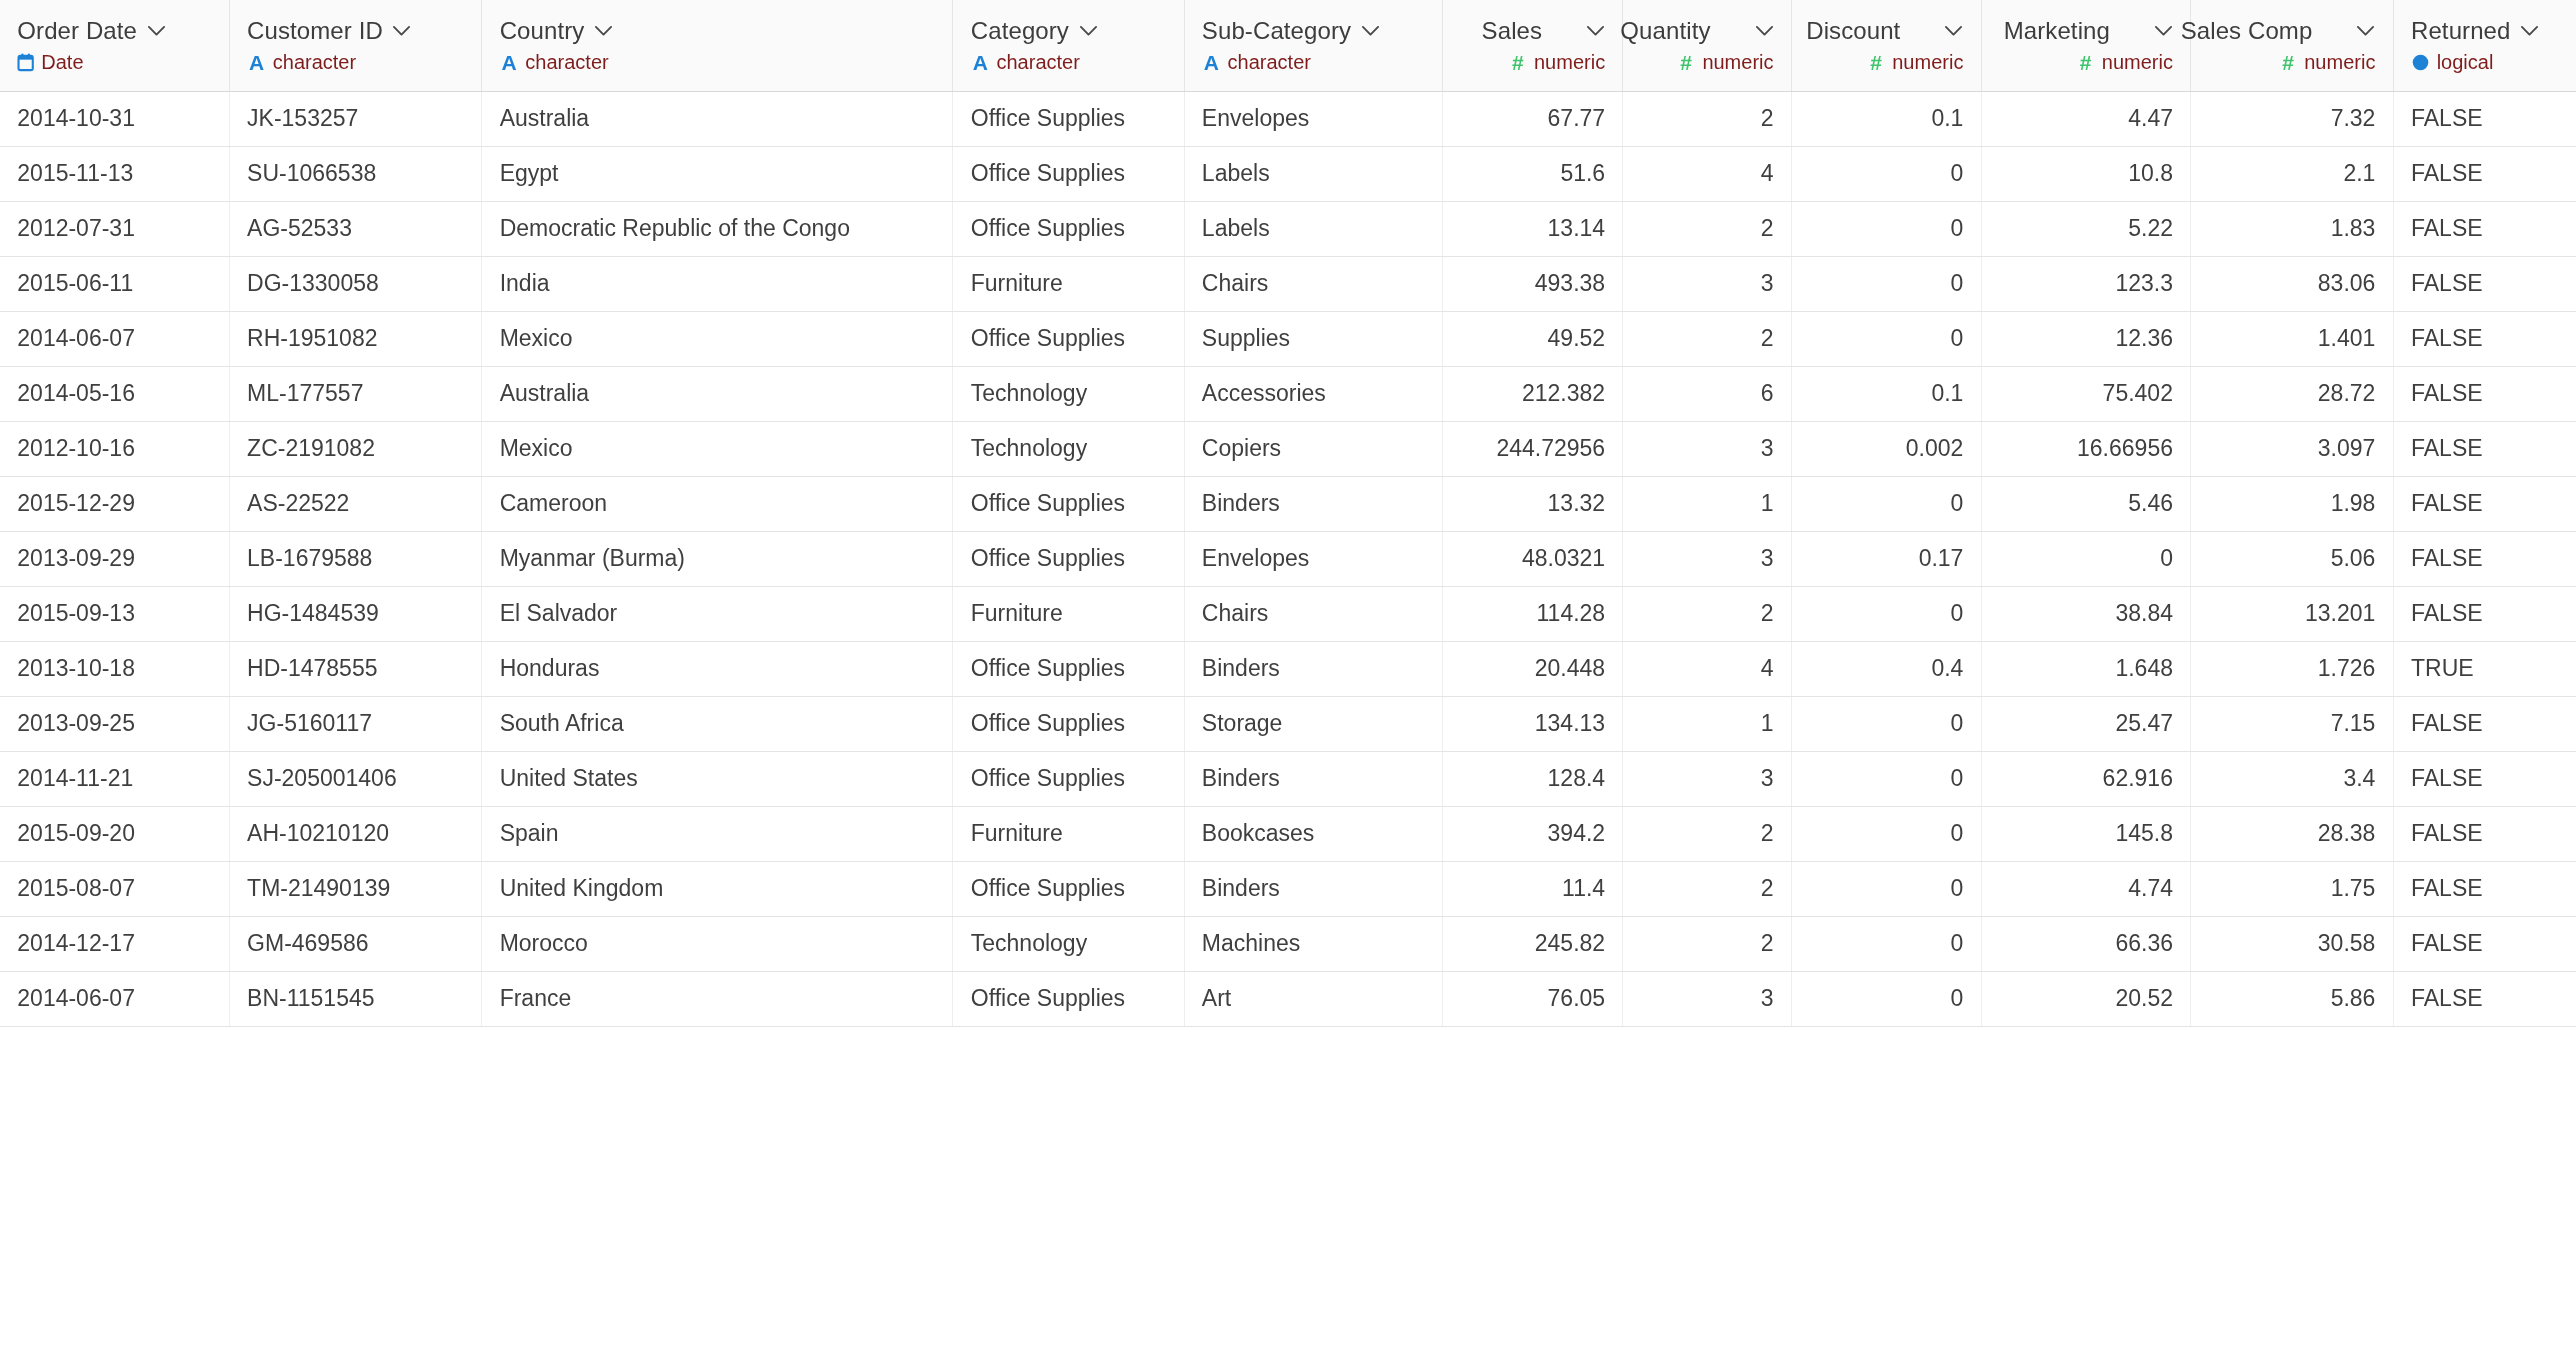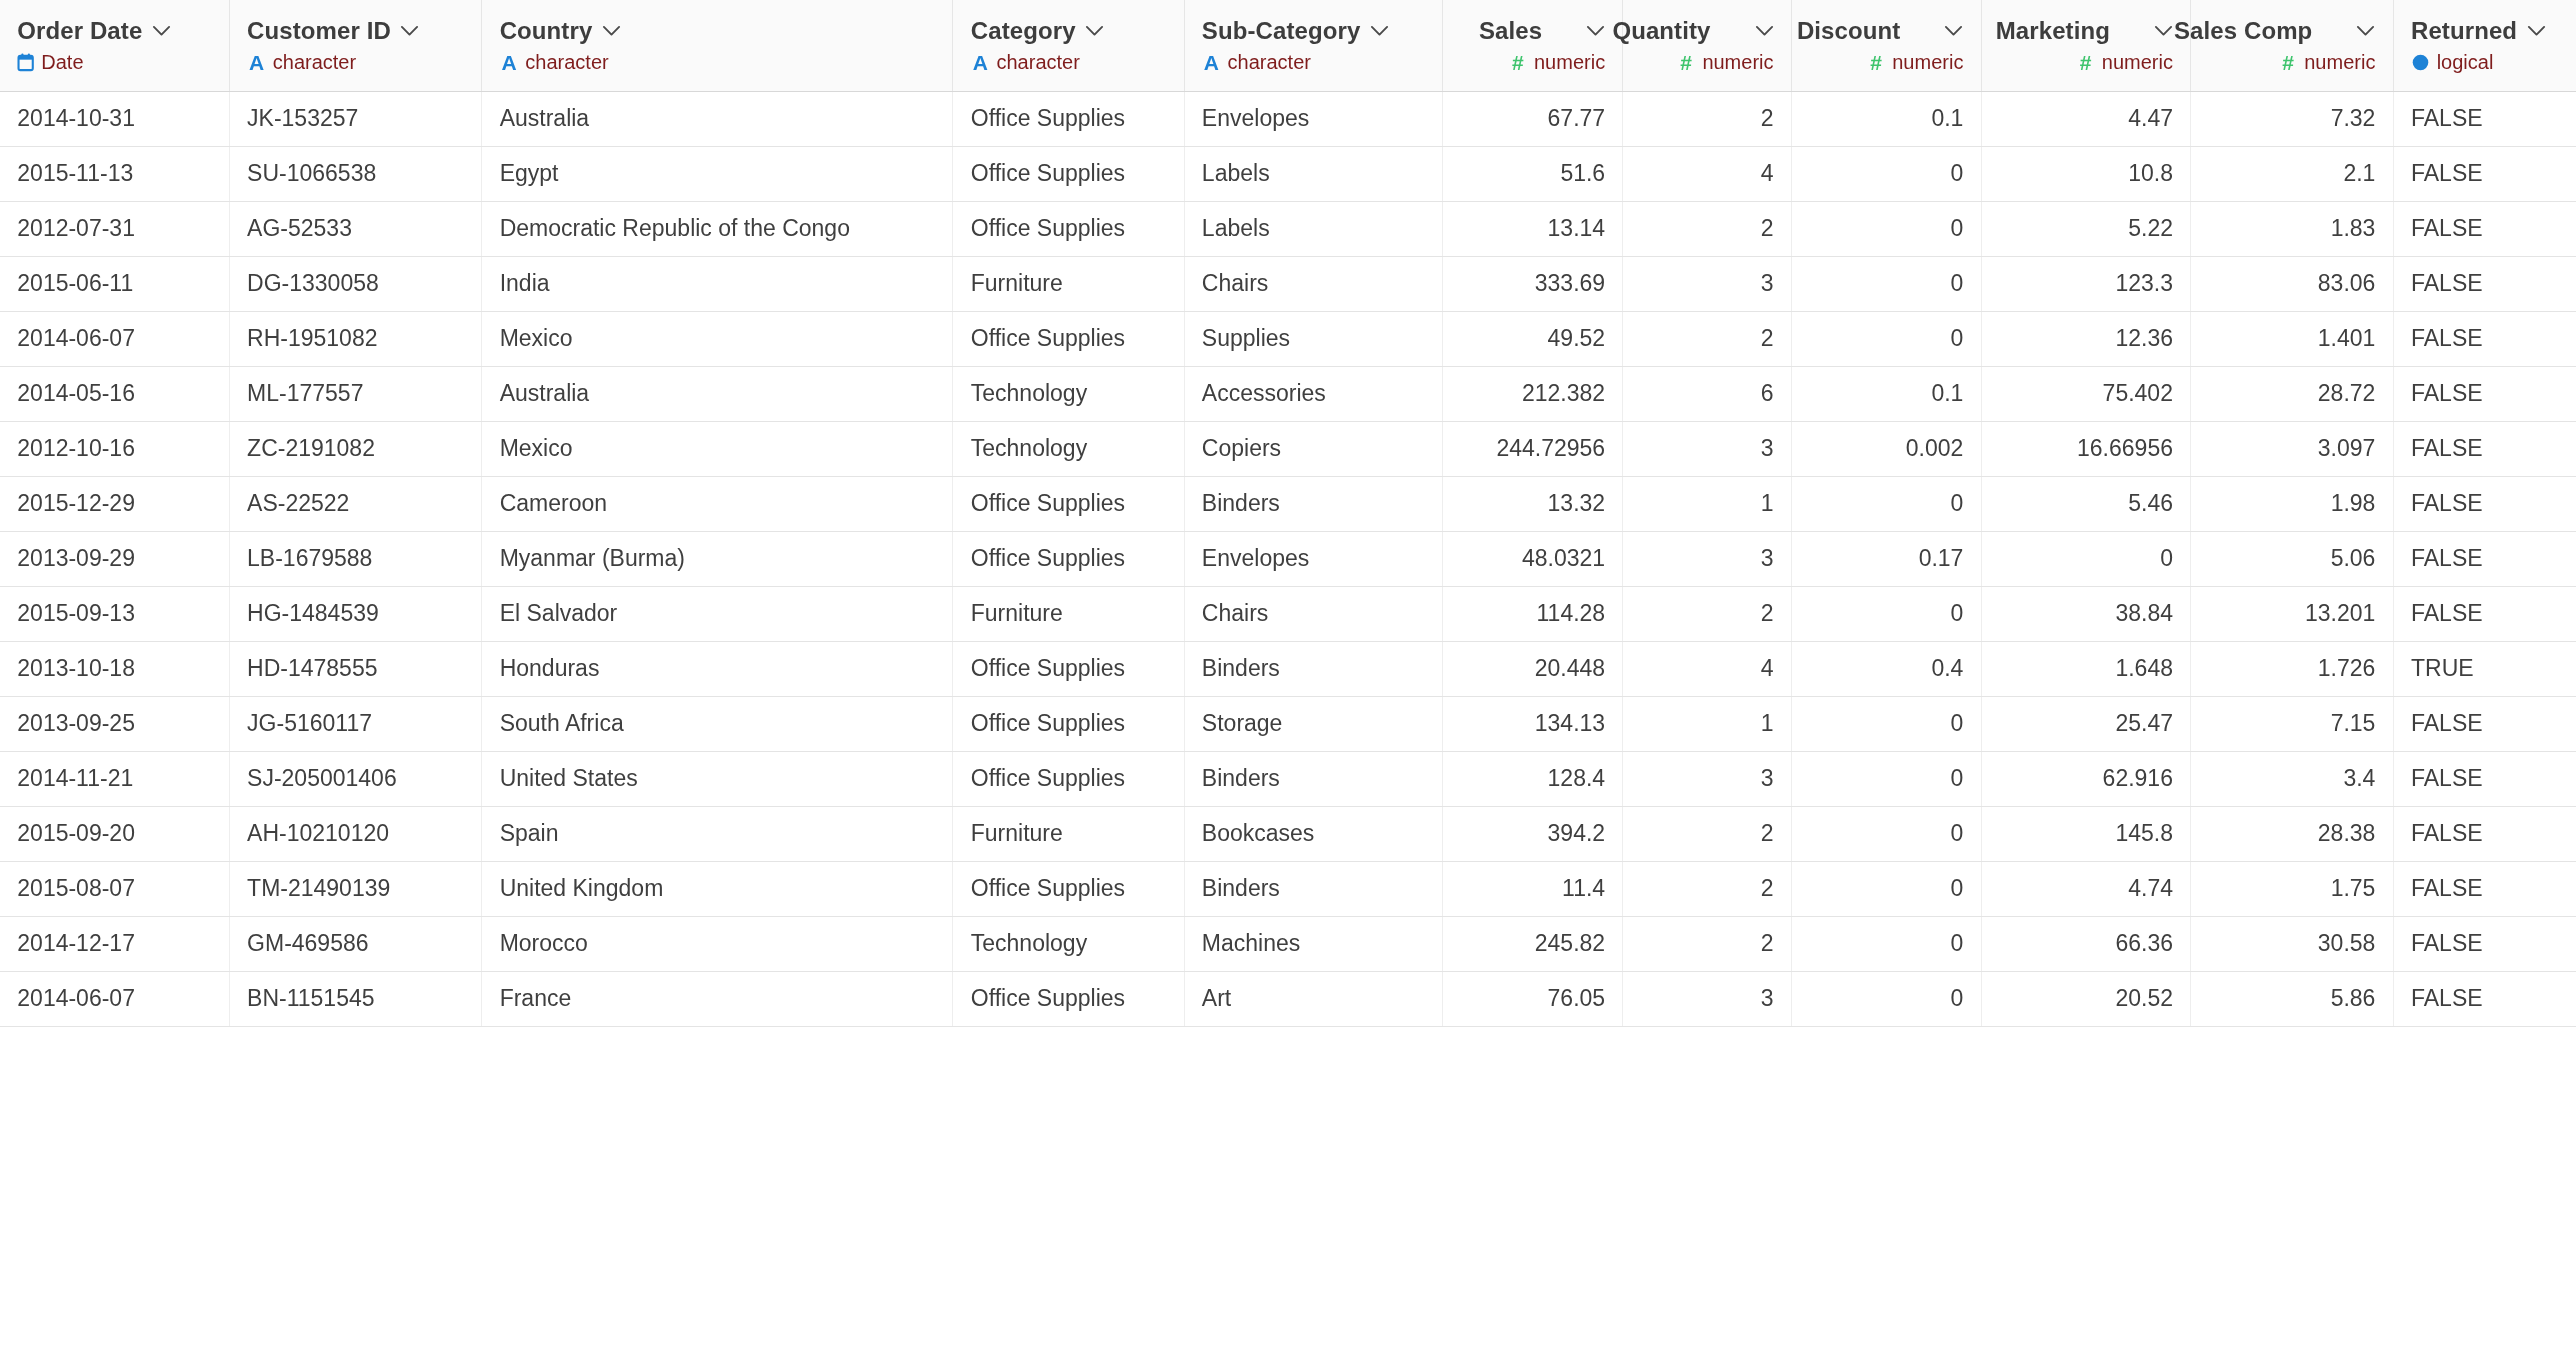--- a/index.html
+++ b/index.html
@@ -45,21 +45,21 @@
     align-items: center;
     justify-content: flex-start;
     gap: 9.6px;
     height: 48px;
     padding-top: 13.5px;
   }
   th.numeric .hdr-top { justify-content: flex-end; gap: 44px; }
 
   .hdr-name {
     font-size: 24px;
-    font-weight: bold;
+    font-weight: normal;
     color: #3d3d3d;
     letter-spacing: 0.1px;
     white-space: nowrap;
   }
 
   .chevron-down {
     width: 19px;
     height: 11.5px;
     flex: 0 0 auto;
     display: inline-block;
@@ -356,21 +356,21 @@
           <td class="cell numeric">5.22</td>
           <td class="cell numeric">1.83</td>
           <td class="cell left">FALSE</td>
         </tr>
         <tr class="data-row">
           <td class="cell left">2015-06-11</td>
           <td class="cell left">DG-1330058</td>
           <td class="cell left">India</td>
           <td class="cell left">Furniture</td>
           <td class="cell left">Chairs</td>
-          <td class="cell numeric">333.69</td>
+          <td class="cell numeric">493.38</td>
           <td class="cell numeric">3</td>
           <td class="cell numeric">0</td>
           <td class="cell numeric">123.3</td>
           <td class="cell numeric">83.06</td>
           <td class="cell left">FALSE</td>
         </tr>
         <tr class="data-row">
           <td class="cell left">2014-06-07</td>
           <td class="cell left">RH-1951082</td>
           <td class="cell left">Mexico</td>

